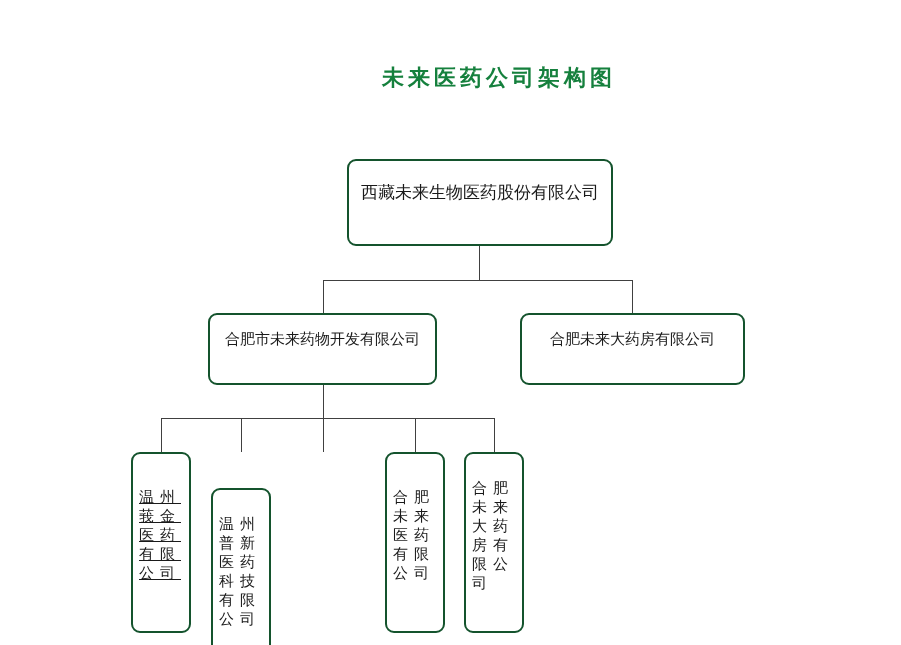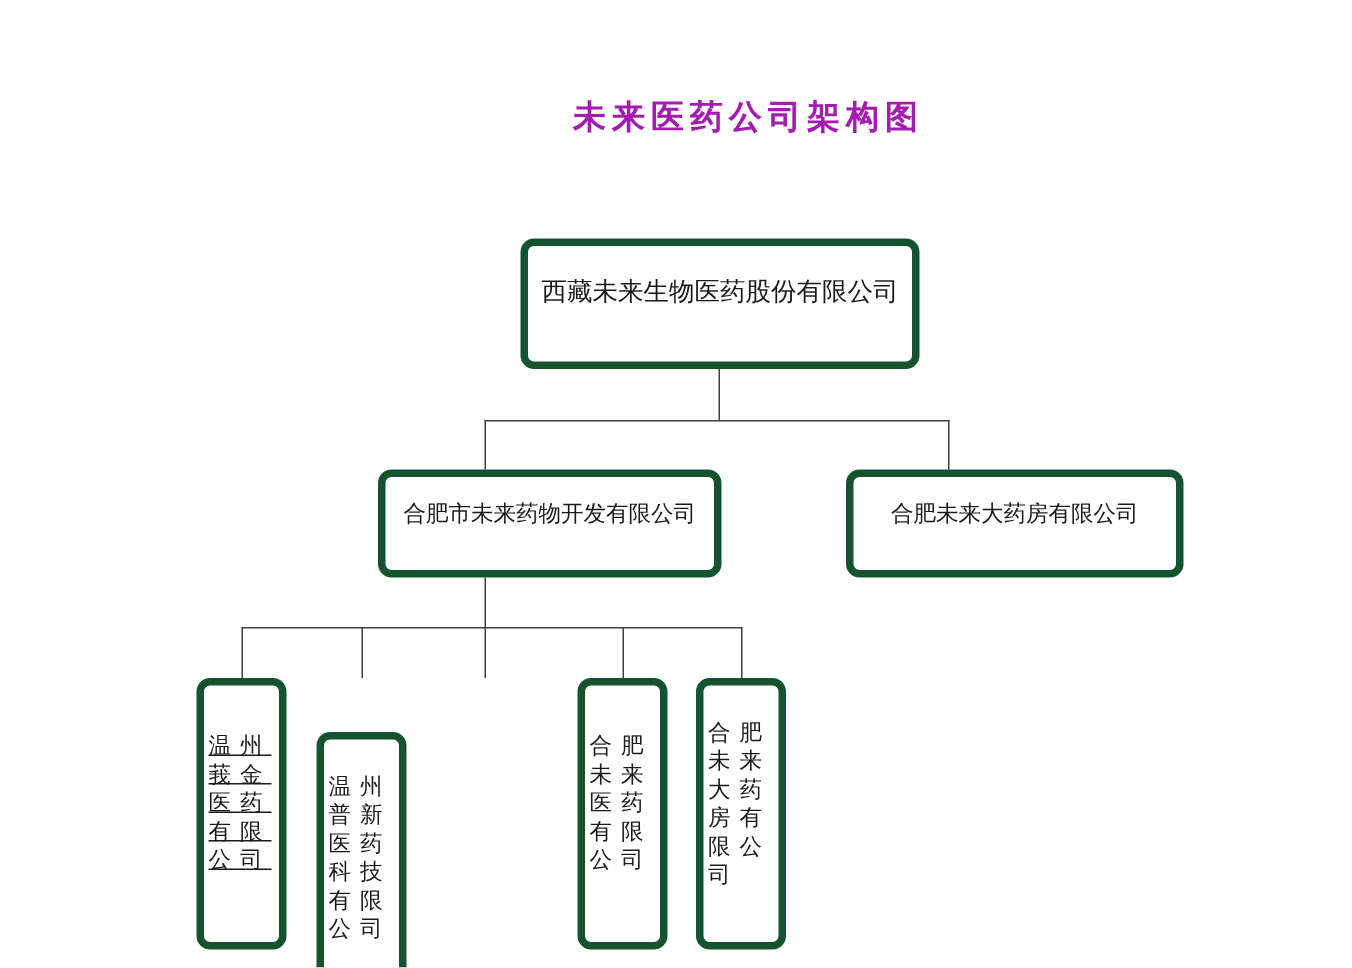--- a/index.html
+++ b/index.html
@@ -17,46 +17,45 @@
     color: #1a1a1a;
   }
   .diagram-title {
     position: absolute;
     left: 382px;
     top: 63px;
     font-family: "DejaVu Sans", "Liberation Sans", sans-serif;
     font-weight: bold;
     font-size: 22px;
     letter-spacing: 4px;
-    color: #a21caf;
+    color: #15803d;
     white-space: nowrap;
   }
   .node {
     position: absolute;
     box-sizing: border-box;
     background: #ffffff;
-    border: 5px solid #14532d;
+    border: 2px solid #14532d;
     border-radius: 9px;
   }
   .node-root {
     left: 347px; top: 159px;
     width: 266px; height: 87px;
     padding-top: 20px;
     font-size: 17px;
     line-height: 22px;
     text-align: center;
   }
   .node-l2 {
     top: 313px;
     height: 72px;
     padding-top: 13px;
     font-size: 15px;
     line-height: 22px;
     text-align: center;
-    margin-left: 44px;
   }
   .node-l2-left  { left: 208px; width: 229px; }
   .node-l2-right { left: 520px; width: 225px; }
   .node-leaf {
     top: 452px;
     width: 60px;
     height: 181px;
     display: flex;
     align-items: center;
     justify-content: center;

